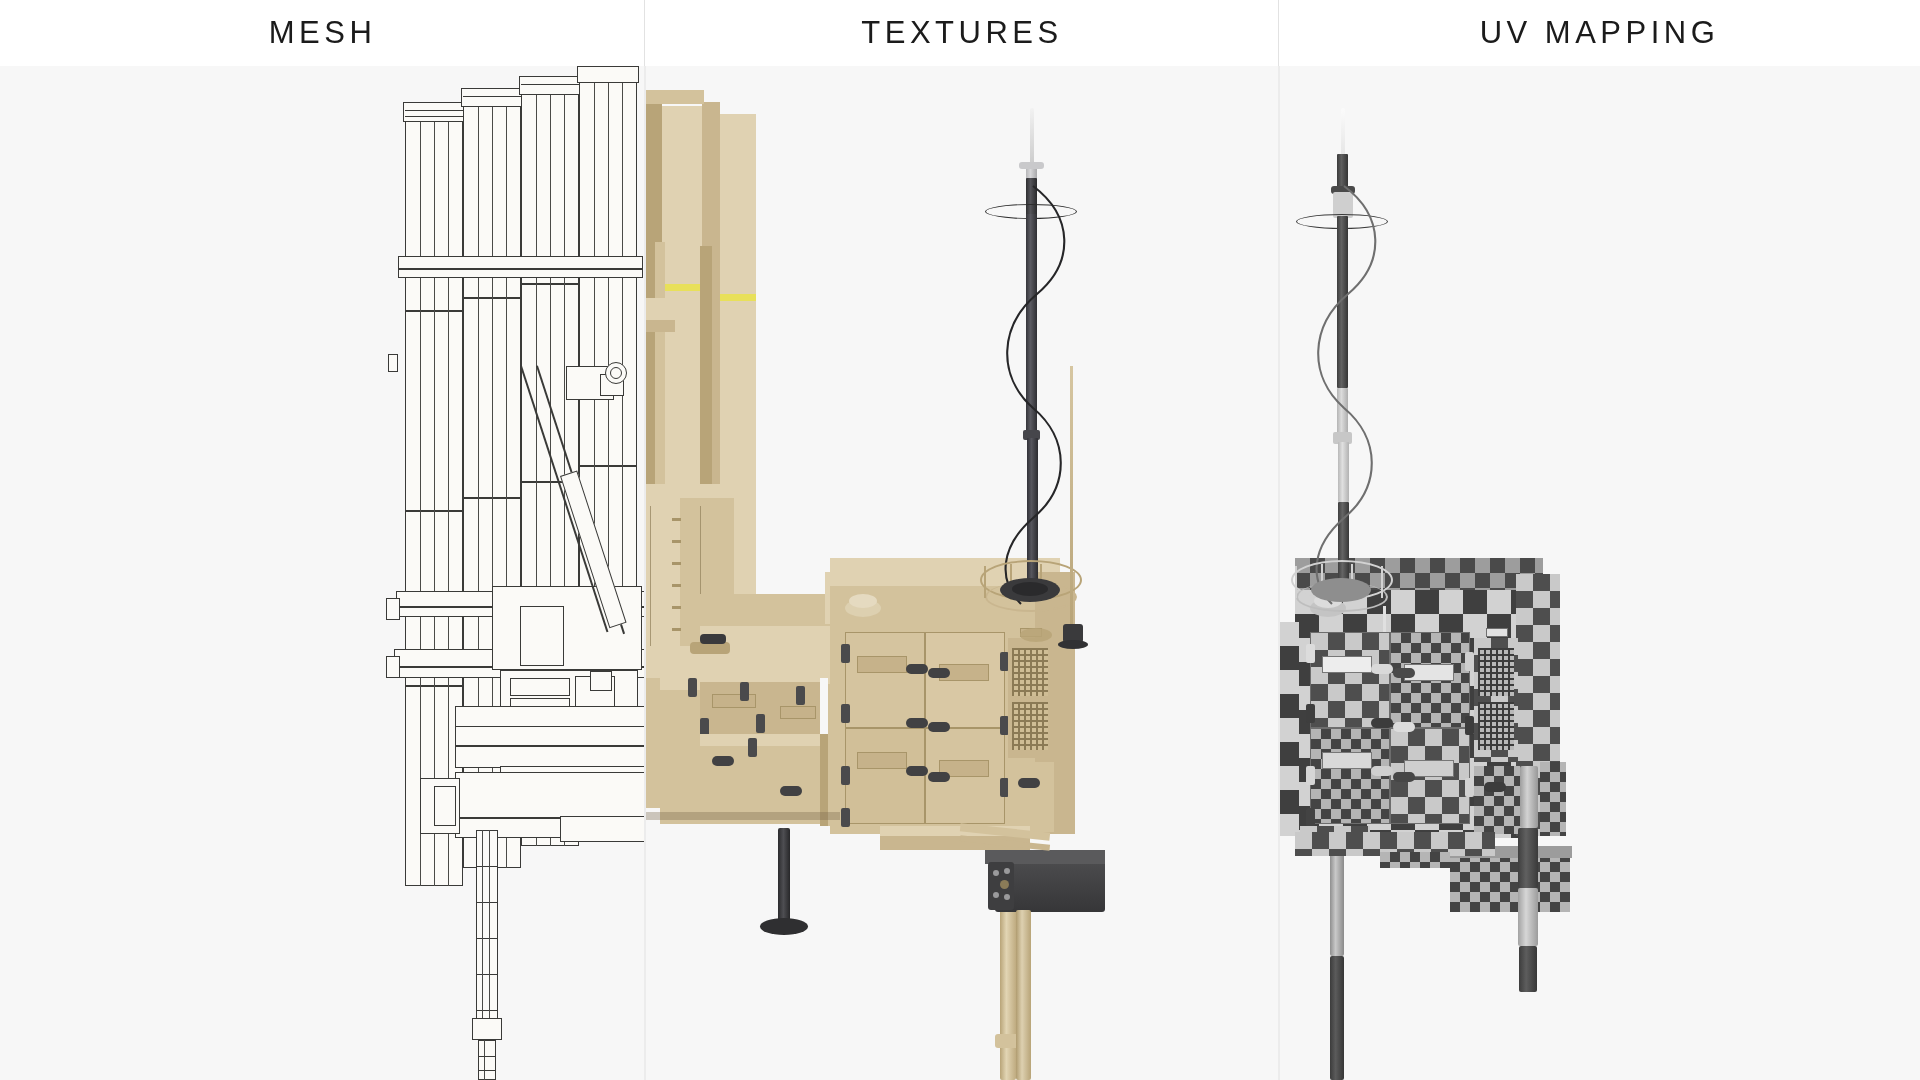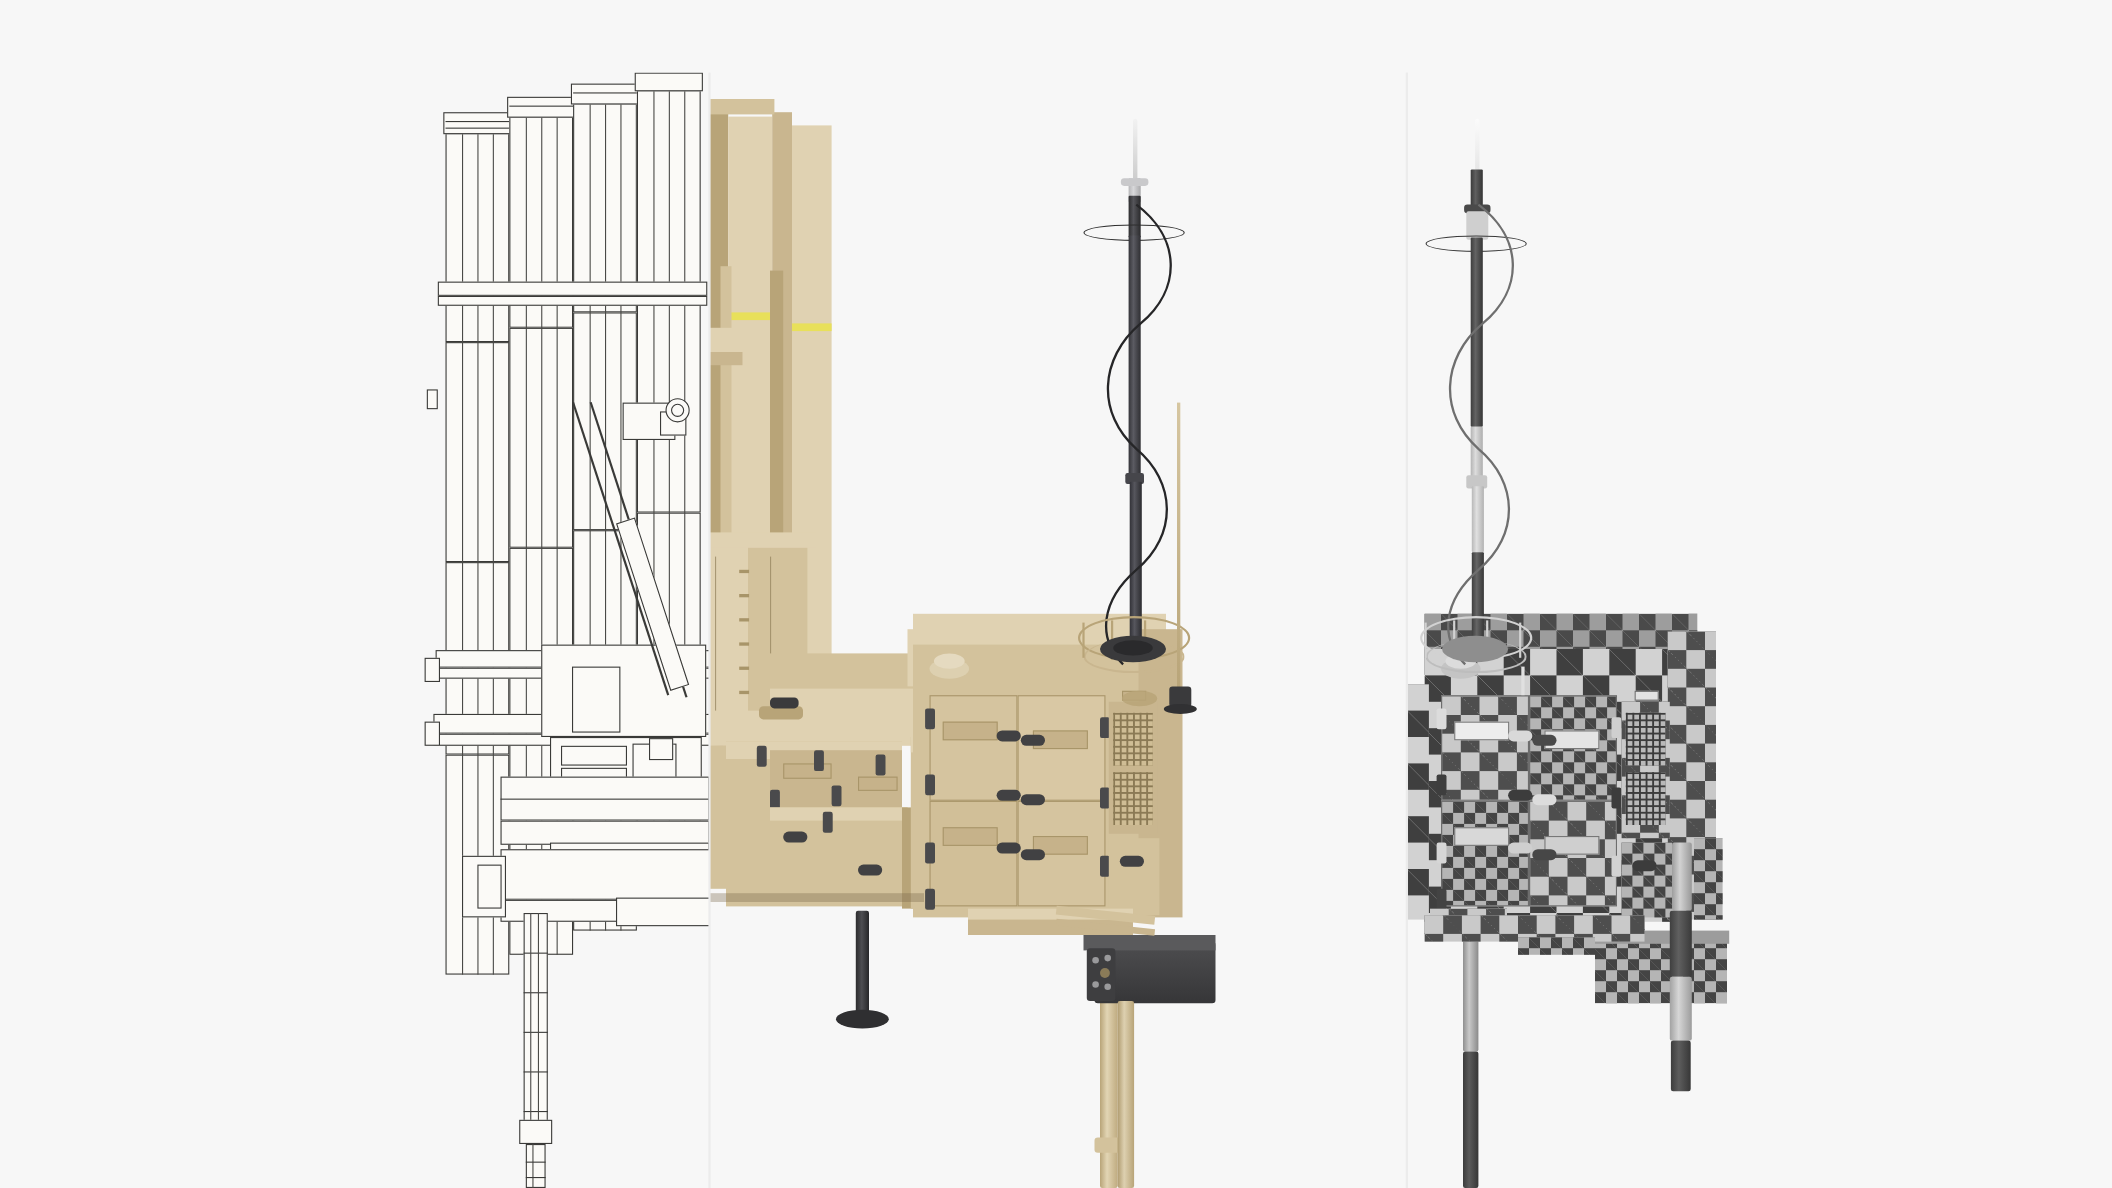--- a/index.html
+++ b/index.html
@@ -500,14 +500,27 @@
       <div class="q checker" style="left:1300px; top:760px; width:70px; height:18px;"></div>
 
       <div class="q checker" style="left:1295px; top:766px; width:200px; height:24px;"></div>
       <div class="q checker-sm" style="left:1380px; top:786px; width:70px; height:16px;"></div>
     </div>
   </div>
 
   <div class="panel-div" style="left:644px;"></div>
   <div class="panel-div" style="left:1278px;"></div>
 
+  <div class="header-band">
+    <div class="hdr-cell" style="left:0px; width:645px;">
+      <span class="hdr-label">MESH</span>
+    </div>
+    <div class="hdr-cell" style="left:645px; width:634px;">
+      <span class="hdr-label">TEXTURES</span>
+    </div>
+    <div class="hdr-cell" style="left:1279px; width:641px;">
+      <span class="hdr-label">UV MAPPING</span>
+    </div>
+    <div class="hdr-div" style="left:644px;"></div>
+    <div class="hdr-div" style="left:1278px;"></div>
+  </div>
 
 </div>
 
 </body></html>

